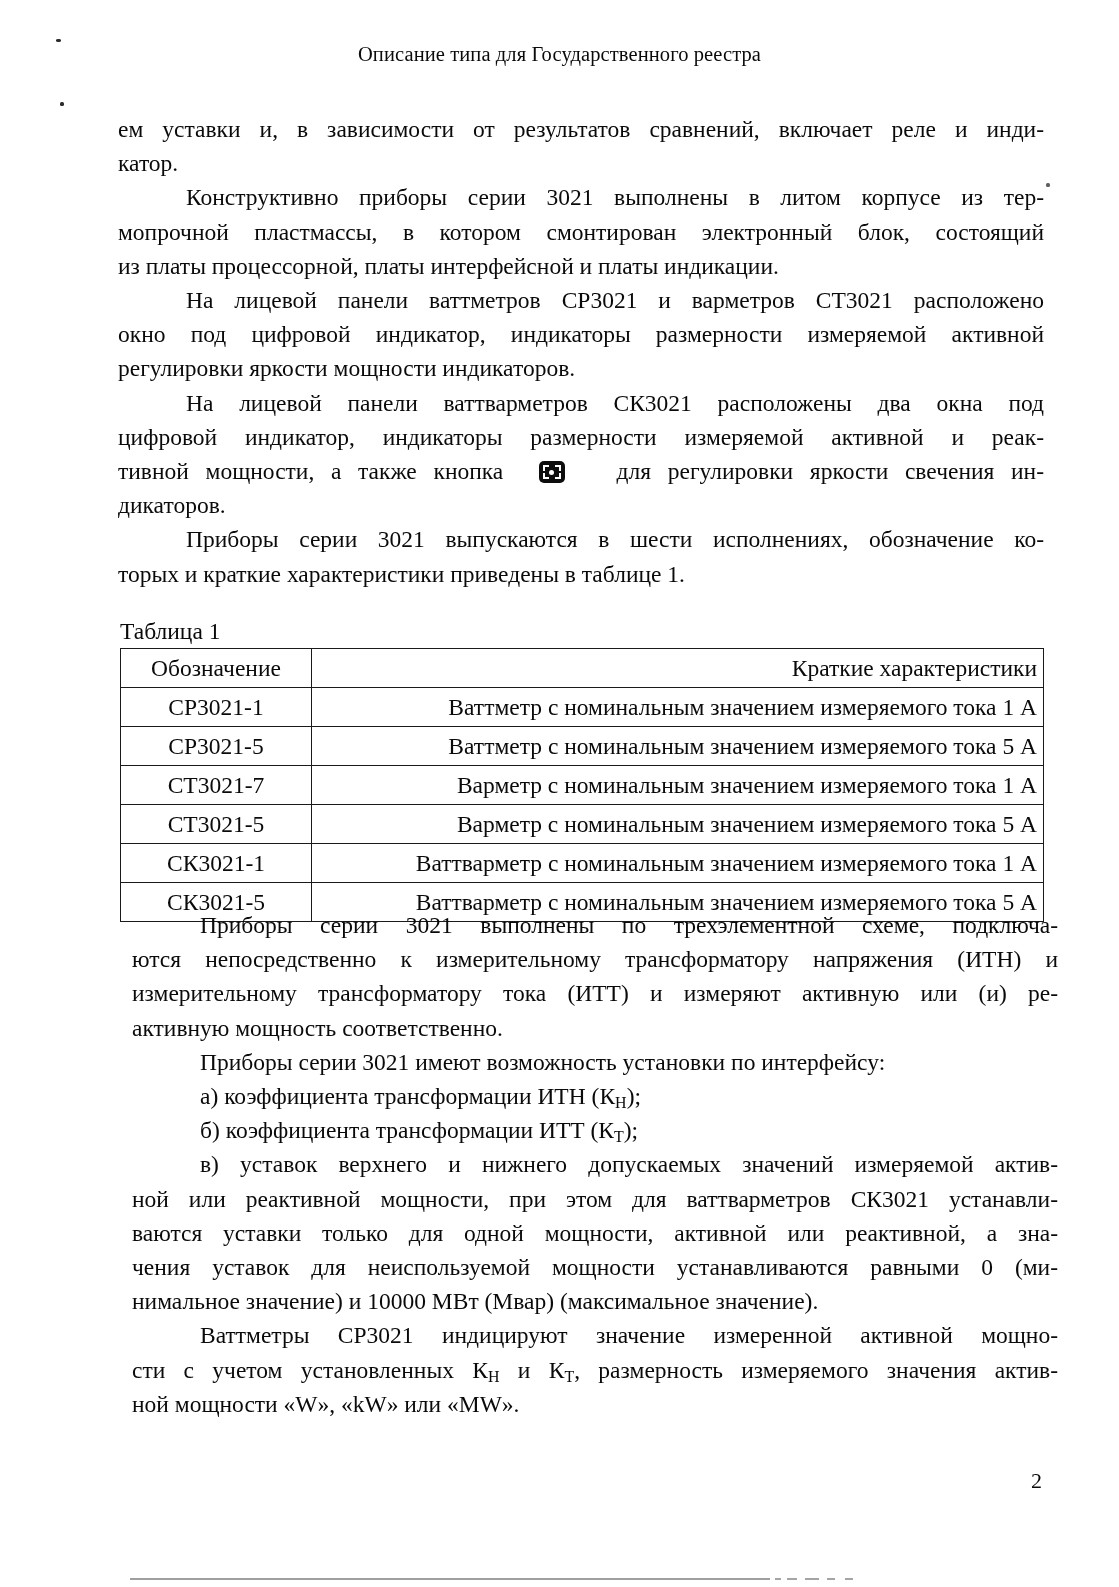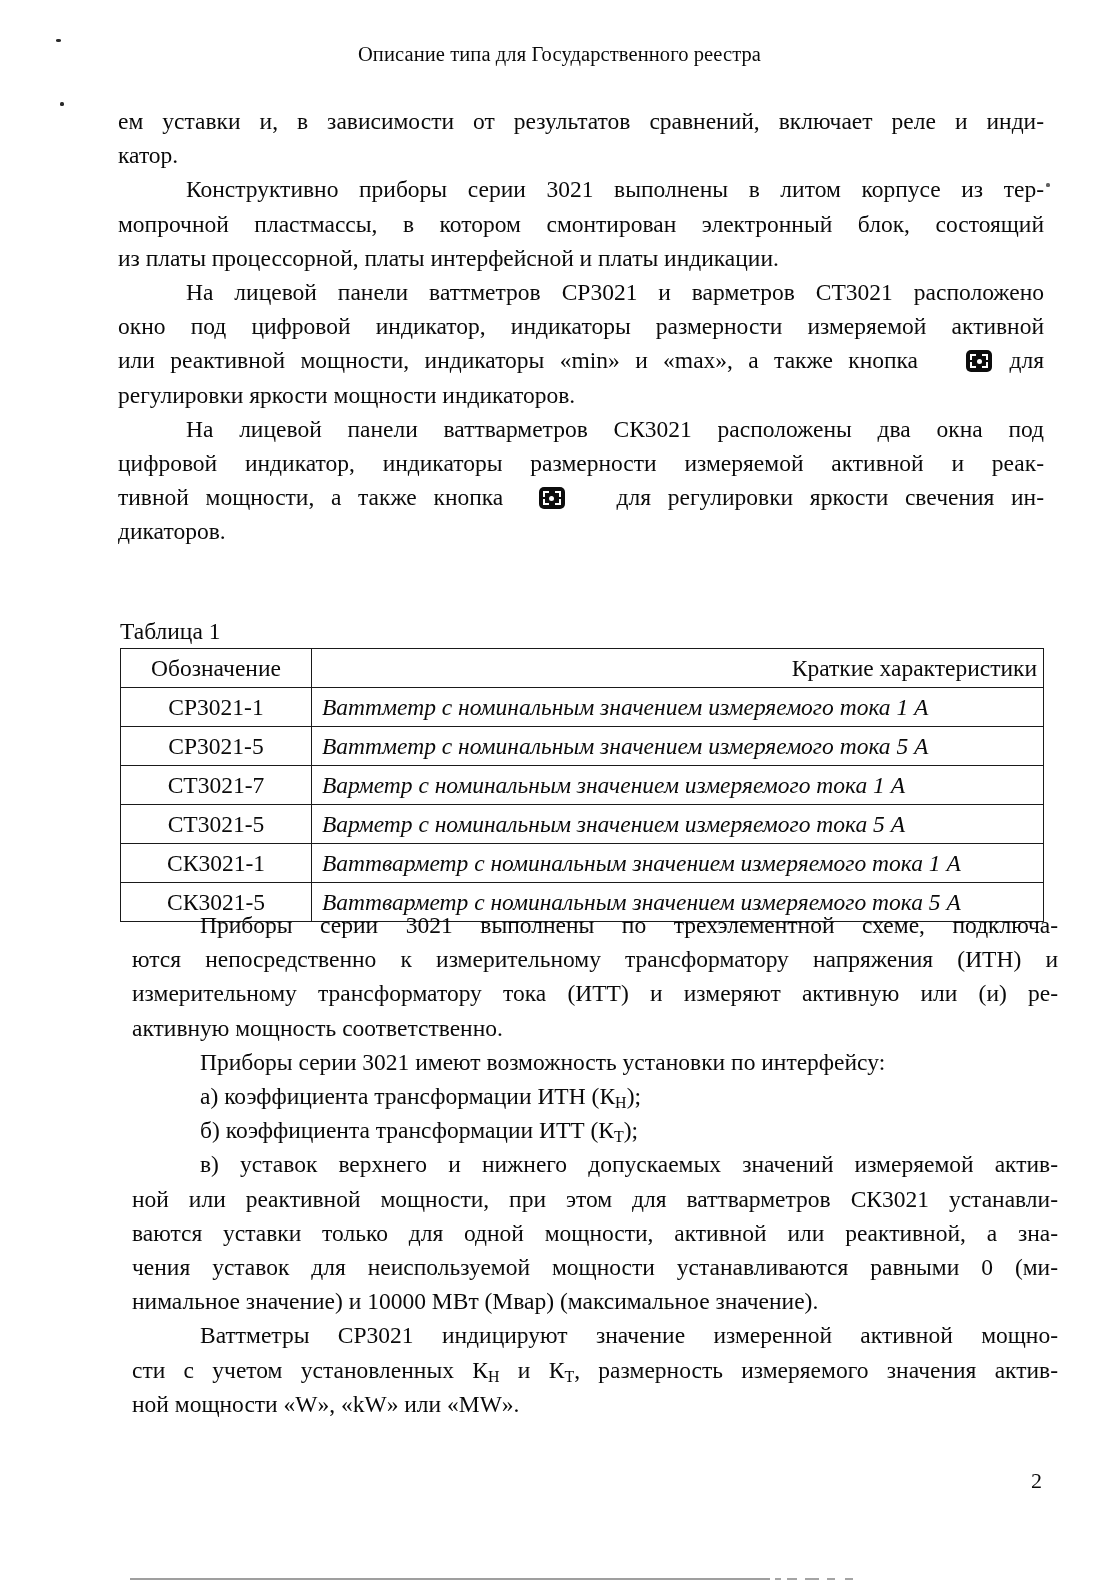--- a/index.html
+++ b/index.html
@@ -61,21 +61,21 @@
     width: 1119px;
     text-align: center;
     font-size: 20.5px;
     letter-spacing: .1px;
   }
 
   
   .content {
     position: absolute;
     left: 118px;
-    top: 104px;
+    top: 112px;
     width: 926px;
   }
 
   p.para {
     margin: 0 0 0 0;
     font-size: 23.5px;
     line-height: 34.2px;
     text-align: justify;
     text-indent: 0;
     letter-spacing: 0px;
@@ -147,23 +147,22 @@
   }
   table.spec th.c-code, table.spec td.c-code {
     width: 178px;
     text-align: center;
     white-space: nowrap;
   }
   table.spec th.c-desc {
     text-align: right;
   }
   table.spec td.c-desc {
-    text-align: left;
+    text-align: right;
     padding-left: 10px;
-    font-style: italic;
   }
 
   
   .content-b {
     position: absolute;
     left: 132px;
     top: 908px;
     width: 926px;
   }
 
@@ -203,31 +202,34 @@
 
     <p class="para">
       <span class="ln j"><span class="indent"></span><span>Конструктивно приборы серии 3021 выполнены в литом корпусе из тер-</span></span>
       <span class="ln j">мопрочной пластмассы, в котором смонтирован электронный блок, состоящий</span>
       <span class="ln">из платы процессорной, платы интерфейсной и платы индикации.</span>
     </p>
 
     <p class="para">
       <span class="ln j"><span class="indent"></span><span>На лицевой панели ваттметров СР3021 и варметров СТ3021 расположено</span></span>
       <span class="ln j">окно под цифровой индикатор, индикаторы размерности измеряемой активной</span>
-      <span class="ln j"><span>или реактивной мощности, индикаторы «min» и «max», а также кнопка</span>&nbsp;&nbsp;&nbsp;<span class="btn-glyph"><i class="tl"></i><i class="tr"></i><i class="bl"></i><i class="br"></i><b></b></span>&nbsp;<span>для</span></span>
       <span class="ln">регулировки яркости мощности индикаторов.</span>
     </p>
 
     <p class="para">
       <span class="ln j"><span class="indent"></span><span>На лицевой панели ваттварметров СК3021 расположены два окна под</span></span>
       <span class="ln j">цифровой индикатор, индикаторы размерности измеряемой активной и реак-</span>
       <span class="ln j"><span>тивной мощности, а также кнопка</span>&nbsp;&nbsp;<span class="btn-glyph"><i class="tl"></i><i class="tr"></i><i class="bl"></i><i class="br"></i><b></b></span>&nbsp;&nbsp;&nbsp;<span>для регулировки яркости свечения ин-</span></span>
       <span class="ln">дикаторов.</span>
     </p>
 
+    <p class="para">
+      <span class="ln j"><span class="indent"></span><span>Приборы серии 3021 выпускаются в шести исполнениях, обозначение ко-</span></span>
+      <span class="ln">торых и краткие характеристики приведены в таблице 1.</span>
+    </p>
 
   </div>
 
   <div class="table-caption">Таблица 1</div>
 
   <table class="spec">
     <thead>
       <tr>
         <th class="c-code">Обозначение</th>
         <th class="c-desc">Краткие характеристики</th>

